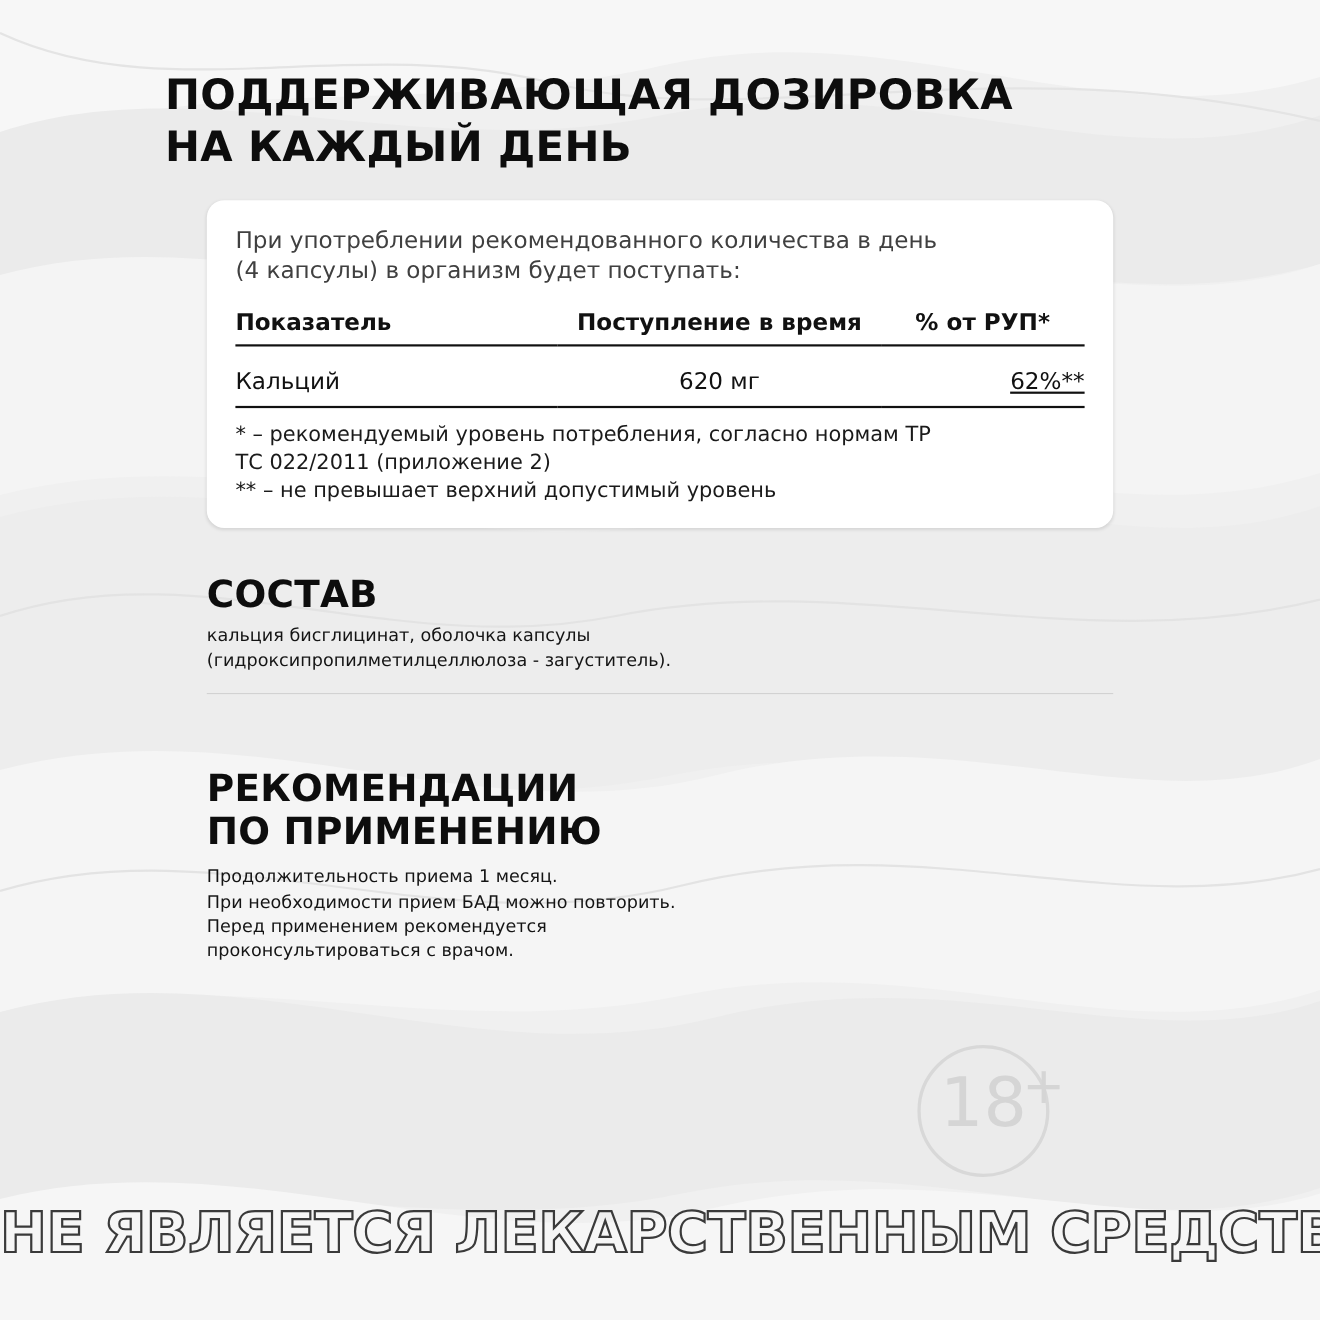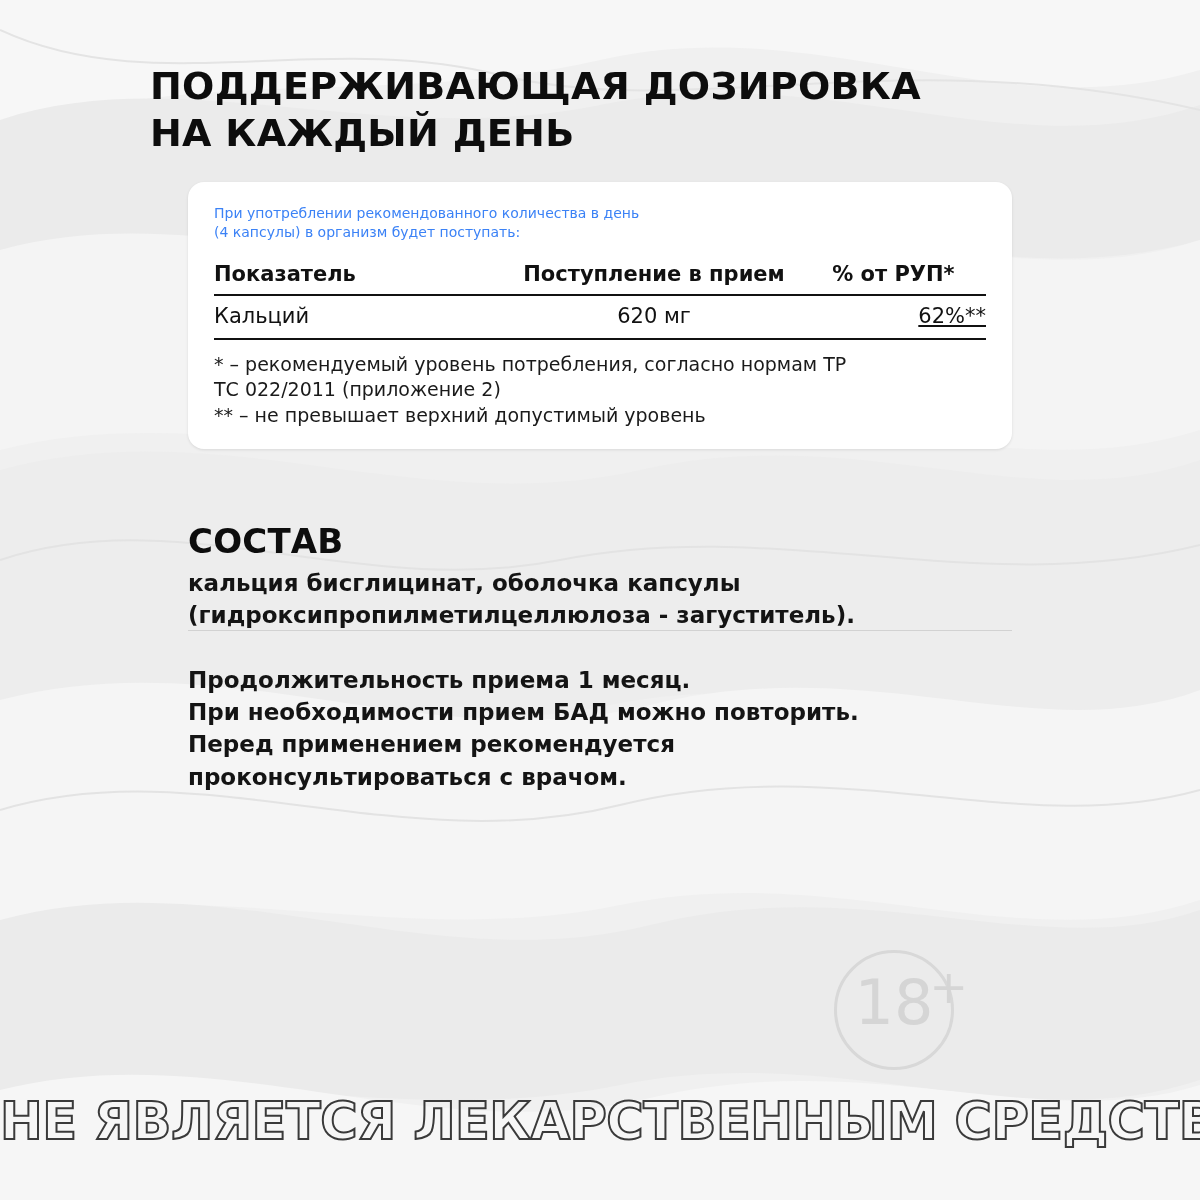--- a/index.html
+++ b/index.html
@@ -55,43 +55,43 @@
     left: 188px;
     top: 182px;
     width: 824px;
     box-sizing: border-box;
     background: #ffffff;
     border-radius: 16px;
     padding: 22px 26px 20px 26px;
     box-shadow: 0 1px 3px rgba(0,0,0,0.10);
   }
   .card-intro {
-    font-size: 14px;
+    font-size: 21px;
     line-height: 1.35;
-    color: #3b82f6;
+    color: #404040;
     white-space: pre-line;
     margin-bottom: 16px;
   }
   table.facts {
     width: 100%;
     border-collapse: collapse;
     font-size: 21px;
     color: #111;
   }
   table.facts th {
     text-align: left;
     font-weight: 700;
     padding: 4px 0 8px 0;
     border-bottom: 2px solid #111;
     margin-left: 12px;
   }
   table.facts th.c { text-align: center; }
   table.facts th.r { text-align: center; }
   table.facts td {
-    padding: 8px 0 10px 0;
+    padding: 20px 0 10px 0;
     font-weight: 400;
     border-bottom: 2px solid #111;
   }
   table.facts td.c { text-align: center; }
   table.facts td.r { text-align: right; text-decoration: underline; }
   .card-notes {
     margin-top: 12px;
     font-size: 19px;
     line-height: 1.35;
     color: #1a1a1a;
@@ -102,26 +102,25 @@
   .section-title {
     font-size: 34px;
     font-weight: 700;
     line-height: 1.15;
     color: #0d0d0d;
     white-space: pre-line;
     letter-spacing: 0.2px;
     margin-top: 44px;
   }
   .section-body {
-    font-size: 23px;
+    font-size: 16px;
     line-height: 1.4;
     color: #141414;
     white-space: pre-line;
     margin-top: 6px;
-    font-weight: bold;
   }
 
   #sostav { position: absolute; left: 188px; top: 478px; width: 880px; }
   .divider {
     position: absolute;
     left: 188px;
     top: 630px;
     width: 824px;
     height: 1px;
     background: #d2d2d2;
@@ -204,21 +203,21 @@
 НА КАЖДЫЙ ДЕНЬ</h1>
 
   <div class="card">
     <div class="card-intro">При употреблении рекомендованного количества в день
 (4 капсулы) в организм будет поступать:</div>
 
     <table class="facts">
       <thead>
         <tr>
           <th style="width:38%">Показатель</th>
-          <th class="c" style="width:38%">Поступление в прием</th>
+          <th class="c" style="width:38%">Поступление в время</th>
           <th class="r" style="width:24%">% от РУП*</th>
         </tr>
       </thead>
       <tbody>
         <tr>
           <td>Кальций</td>
           <td class="c">620 мг</td>
           <td class="r">62%**</td>
         </tr>
       </tbody>
@@ -231,20 +230,22 @@
 
   <div id="sostav">
     <div class="section-title">СОСТАВ</div>
     <div class="section-body">кальция бисглицинат, оболочка капсулы
 (гидроксипропилметилцеллюлоза - загуститель).</div>
   </div>
 
   <div class="divider"></div>
 
   <div id="recs">
+    <div class="section-title">РЕКОМЕНДАЦИИ
+ПО ПРИМЕНЕНИЮ</div>
     <div class="section-body para-gap">Продолжительность приема 1 месяц.
 При необходимости прием БАД можно повторить.
 Перед применением рекомендуется
 проконсультироваться с врачом.</div>
   </div>
 
   <div class="age-mark">
     <div class="circle"></div>
     <div class="num">18</div>
     <div class="plus">+</div>

